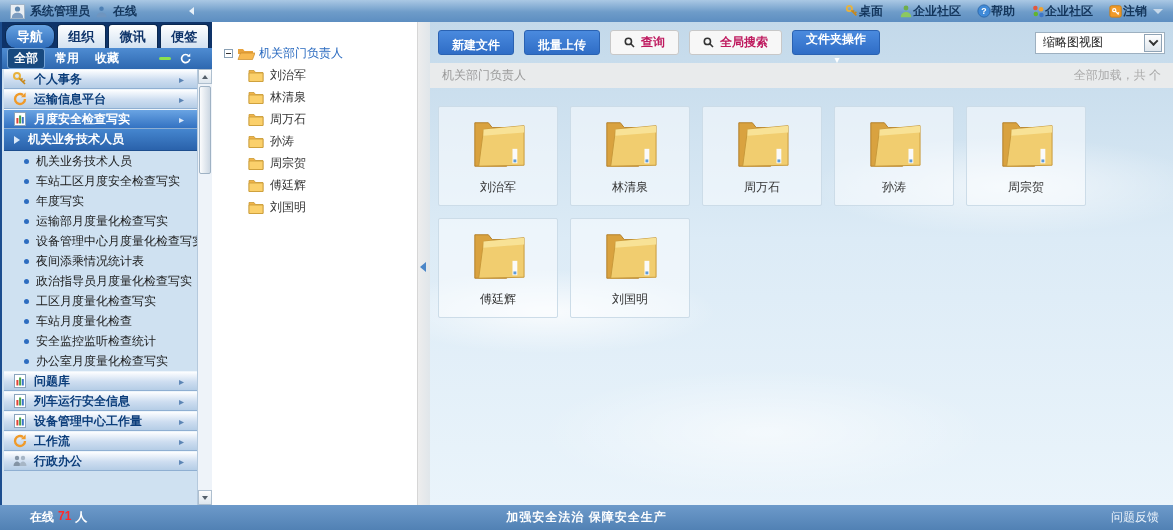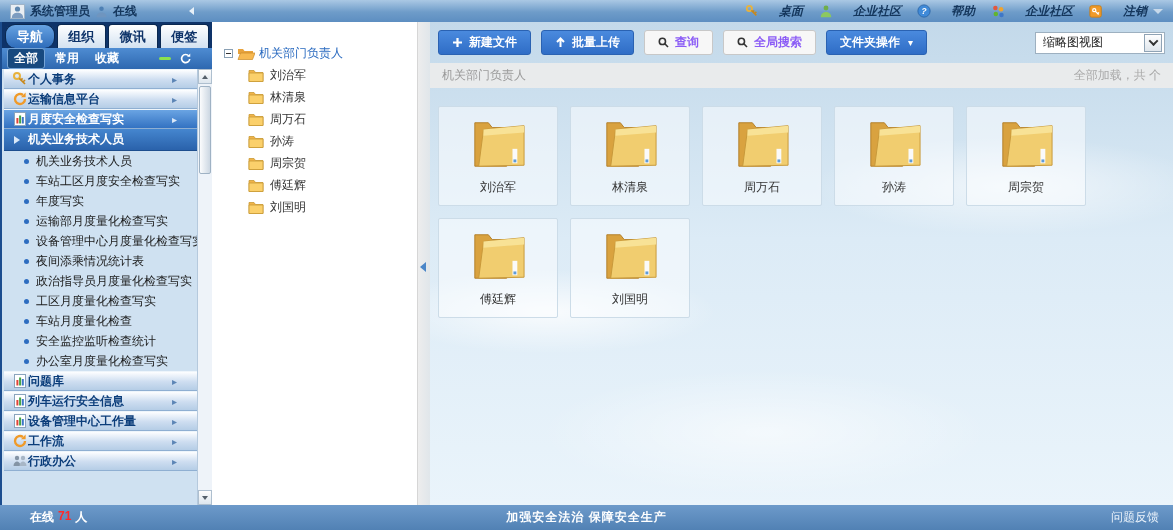--- a/index.html
+++ b/index.html
@@ -13,21 +13,21 @@
 #topbar .seg { display:flex; align-items:center; gap:5px; }
 #topbar .uicon { width:15px; height:15px; }
 #topbar .collapse-left { width:0; height:0; border-top:4px solid transparent; border-bottom:4px solid transparent;
   border-right:5px solid #e7f0f8; margin:0 14px 0 52px; }
 .tb-menu { display:flex; align-items:center; gap:28px; }
 .tb-menu-item { display:flex; align-items:center; gap:5px; cursor:pointer; }
 .orb { width:10px; height:10px; border-radius:50%;
   background:radial-gradient(circle at 35% 30%, #e9ffd6, #8ade4a 45%, #44a01d);
   border:1px solid #3c8c18; }
 .tb-right { margin-left:auto; display:flex; align-items:center; gap:16px; }
-.tb-right-item { display:flex; align-items:center; gap:20px; cursor:pointer;font-style:italic; }
+.tb-right-item { display:flex; align-items:center; gap:0; cursor:pointer; }
 .tb-right-item .ticon { display:none; width:14px; height:14px; }
 .tb-right-item[data-icon="keys-icon"] .icon-keys { display:inline-block; }
 .tb-right-item[data-icon="person-icon"] .icon-person { display:inline-block; }
 .tb-right-item[data-icon="help-icon"] .icon-help { display:inline-block; }
 .tb-right-item[data-icon="panel-icon"] .icon-panel { display:inline-block; }
 .tb-right-item[data-icon="logout-icon"] .icon-logout { display:inline-block; }
 .tb-caret { width:0; height:0; border-left:5px solid transparent; border-right:5px solid transparent;
   border-top:5px solid #c7d9ea; margin-left:6px; }
 
 
@@ -41,21 +41,21 @@
 .subtabs { height:21px; background:linear-gradient(#4e8cd2,#2e68b0); display:flex; align-items:center;
   color:#fff; padding:0 5px; gap:11px; font-weight:bold; }
 .subtab { cursor:pointer; padding:1px 6px; }
 .subtab.active { background:#17497f; border:1px solid #76a4d6; border-radius:3px; }
 .subtab-tools { margin-left:auto; display:flex; align-items:center; gap:8px; padding-right:16px; }
 .dash-min { width:12px; height:3px; background:#8be14f; border-radius:2px; cursor:pointer; }
 .refresh-svg { width:12px; height:12px; cursor:pointer; }
 
 .menu { position:absolute; left:2px; right:15px; top:47px; bottom:0; overflow:hidden; }
 .mrow { display:flex; align-items:center; white-space:nowrap; overflow:hidden; cursor:pointer; }
-.mrow.t-group { height:20px; padding:0 20px 0 8px; 
+.mrow.t-group { height:20px; padding:0 13px 0 8px; gap:6px;
   background:linear-gradient(#fdfeff,#cdddf0 55%,#b5cde6);
   border-top:1px solid #eef5fb; border-bottom:1px solid #8fafd2;
   color:#0b3d7a; font-weight:bold; }
 .mrow.t-group.highlighted { background:linear-gradient(#6aa4e3,#3372c2); color:#fff; }
 .mrow.t-selected { height:22px; padding:0 6px 0 10px; gap:8px;
   background:linear-gradient(#4586cf,#2a62ab); color:#fff; font-weight:bold;
   border-bottom:1px solid #1d4e8e; }
 .mrow.t-item { height:20px; padding-left:20px; gap:7px; color:#1a1a1a; }
 .gicon { display:none; width:16px; height:16px; flex:0 0 auto; }
 .mrow[data-icon="keys-icon"] .icon-keys { display:inline-block; }
@@ -102,22 +102,22 @@
 #main { position:absolute; left:430px; top:22px; width:743px; height:483px; overflow:hidden;
   background:
    radial-gradient(ellipse 240px 60px at 16% 60%, rgba(255,255,255,.8), rgba(255,255,255,0) 70%),
    radial-gradient(ellipse 280px 70px at 78% 34%, rgba(255,255,255,.65), rgba(255,255,255,0) 70%),
    radial-gradient(ellipse 320px 90px at 45% 85%, rgba(255,255,255,.55), rgba(255,255,255,0) 70%),
    linear-gradient(#c3d9ea,#dcebf6 45%,#eaf4fb); }
 .toolbar { display:flex; align-items:center; gap:10px; padding:8px 8px 6px; }
 .btn { height:25px; padding:0 13px; border-radius:3px; font-weight:bold; font-size:12px;
   display:inline-flex; align-items:center; gap:6px; border:1px solid transparent; cursor:pointer;
   font-family:inherit; }
-.btn-primary { background:linear-gradient(#4a8ade,#2f6dc6); color:#fff; border-color:#2a62b2; }
-.btn-light { background:#f7f7f7; color:#8b5cf6; border-color:#c8c8c8; }
+.btn-primary { background:linear-gradient(#4a8ade,#2f6dc6); color:#fff; border-color:#2a62b2;flex-direction:column; }
+.btn-light { background:#f7f7f7; color:#be185d; border-color:#c8c8c8; }
 .bicon { display:none; width:11px; height:11px; }
 .btn[data-icon="plus-icon"] .icon-plus { display:inline-block; }
 .btn[data-icon="upload-icon"] .icon-upload { display:inline-block; }
 .btn[data-icon="search-icon"] .icon-search { display:inline-block; }
 .btn .caret { display:none; font-size:10px; margin-left:2px; }
 .btn[data-caret="true"] .caret { display:inline; }
 .view-select { margin-left:auto; width:130px; height:22px; background:#fff; border:1px solid #9db0c0;
   display:flex; align-items:center; padding:0 2px 0 7px; color:#222; cursor:pointer; }
 .ddbtn { margin-left:auto; width:18px; height:18px; border:1px solid #8fa3b5;
   background:linear-gradient(#fefefe,#dfe6ec); display:flex; align-items:center; justify-content:center; }

